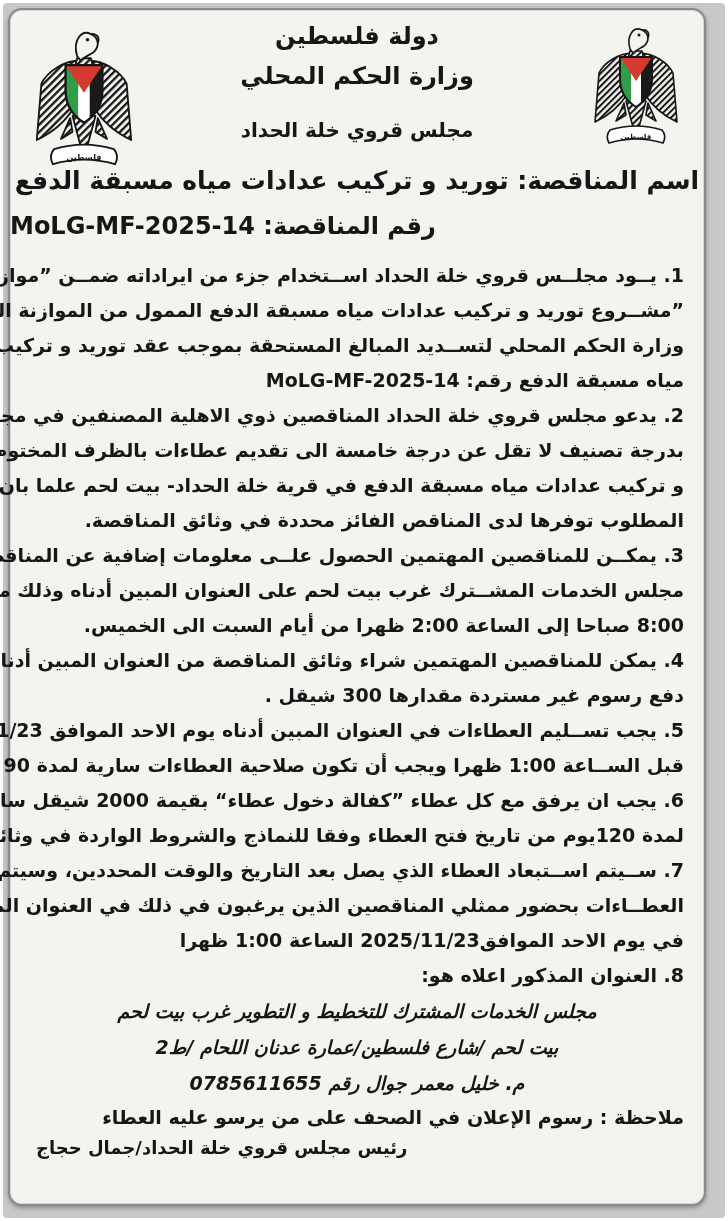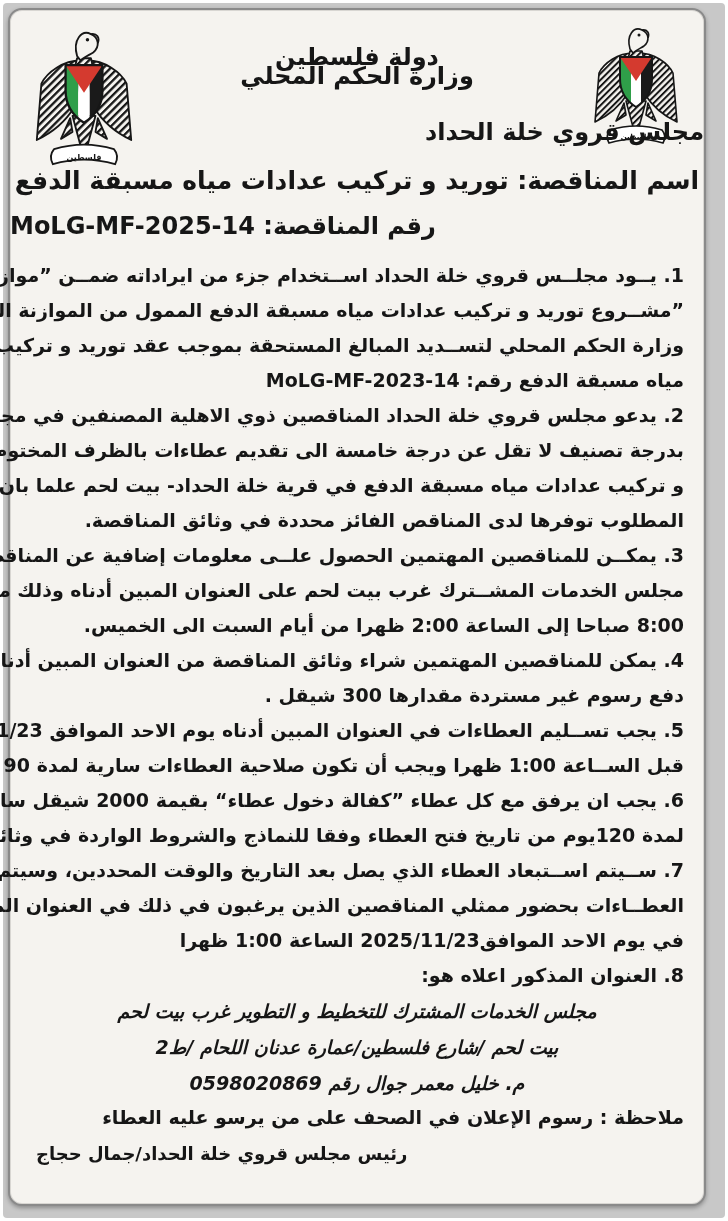--- a/index.html
+++ b/index.html
@@ -22,35 +22,35 @@
     box-sizing:border-box;
     background:#f5f3ef;
     border:2px solid #8a8a8a;
     border-radius:14px;
     box-shadow:0 2px 4px rgba(0,0,0,.3), inset 0 0 0 1px #d8d6d2;
     direction:rtl;
     color:#161616;
     font-weight:bold;
   }
   .hline{position:absolute;left:0;right:0;text-align:center;letter-spacing:0;}
-  .h1{top:12px;font-size:24px;margin-top:21px;}
+  .h1{top:12px;font-size:24px;}
   .h2{top:52px;font-size:24px;}
-  .h3{top:108px;font-size:24px;text-align:right;}
+  .h3{top:108px;font-size:20px;}
   .tname{position:absolute;top:156px;left:0;right:0;text-align:center;font-size:25px;}
   .tnum{position:absolute;top:202px;left:0;right:0;text-align:left;font-size:24px;}
   .content{position:absolute;top:248px;left:20px;right:20px;}
   .bl{
     font-size:19px;line-height:35px;
     text-align:justify;text-align-last:justify;
     white-space:nowrap;
   }
   .bl.last{text-align-last:right;}
   .al{font-size:19px;line-height:36px;text-align:center;text-align-last:center;font-style:italic;}
   .note{font-size:19px;line-height:32px;text-align:right;text-align-last:right;}
-  .sig{font-size:18px;line-height:26px;margin-top:8px;text-align:left;text-align-last:left;padding-left:6px;}
+  .sig{font-size:18px;line-height:26px;margin-top:2px;text-align:left;text-align-last:left;padding-left:6px;}
   .emblem{position:absolute;}
   .emblem-left{left:14px;top:16px;width:120px;height:152px;}
   .emblem-right{right:18px;top:12px;width:100px;height:134px;}
 </style>
 </head>
 <body>
 
 <svg width="0" height="0" style="position:absolute" aria-hidden="true">
   <defs>
     <pattern id="hatch" patternUnits="userSpaceOnUse" width="4.5" height="4.5" patternTransform="rotate(45)">
@@ -100,21 +100,21 @@
     <div class="hline h3">مجلس قروي خلة الحداد</div>
 
     <div class="tname">اسم المناقصة: توريد و تركيب عدادات مياه مسبقة الدفع</div>
     <div class="tnum">رقم المناقصة: MoLG-MF-2025-14</div>
 
     <div class="content">
       <div id="body-lines">
           <div class="bl">1. يــود مجلــس قروي خلة الحداد  اســتخدام جزء من ايراداته ضمــن ”موازنته“  أو</div>
           <div class="bl">”مشــروع توريد و تركيب عدادات مياه مسبقة الدفع الممول من الموازنة التطويرية /</div>
           <div class="bl">وزارة الحكم المحلي لتســديد المبالغ المستحقة بموجب عقد توريد و تركيب عدادات</div>
-          <div class="bl last">مياه مسبقة الدفع رقم: MoLG-MF-2023-14</div>
+          <div class="bl last">مياه مسبقة الدفع رقم: MoLG-MF-2025-14</div>
           <div class="bl">2. يدعو مجلس قروي خلة الحداد  المناقصين ذوي الاهلية المصنفين في مجال المياه</div>
           <div class="bl">بدرجة تصنيف لا تقل عن درجة خامسة  الى تقديم عطاءات بالظرف المختوم لـ توريد</div>
           <div class="bl">و تركيب عدادات مياه مسبقة الدفع في قرية خلة الحداد- بيت لحم علما بان المؤهلات</div>
           <div class="bl last">المطلوب توفرها لدى المناقص الفائز محددة في  وثائق المناقصة.</div>
           <div class="bl">3. يمكــن للمناقصين المهتمين  الحصول علــى معلومات إضافية عن المناقصة من</div>
           <div class="bl">مجلس الخدمات المشــترك غرب بيت لحم  على العنوان المبين أدناه وذلك من الساعة</div>
           <div class="bl last">8:00 صباحا إلى الساعة 2:00 ظهرا  من أيام السبت  الى الخميس.</div>
           <div class="bl">4. يمكن للمناقصين المهتمين شراء وثائق المناقصة من العنوان المبين أدناه، وبعد</div>
           <div class="bl last">دفع رسوم غير مستردة مقدارها 300 شيقل .</div>
           <div class="bl">5. يجب تســليم العطاءات في العنوان المبين أدناه يوم الاحد الموافق 2025/11/23</div>
@@ -122,20 +122,20 @@
           <div class="bl">6. يجب ان يرفق مع كل عطاء ”كفالة دخول عطاء“ بقيمة 2000 شيقل  سارية المفعول</div>
           <div class="bl last">لمدة 120يوم من تاريخ فتح العطاء وفقا للنماذج والشروط الواردة في وثائق المناقصة.</div>
           <div class="bl">7.  ســيتم اســتبعاد العطاء الذي يصل بعد التاريخ والوقت المحددين، وسيتم فتح</div>
           <div class="bl">العطــاءات بحضور ممثلي المناقصين الذين يرغبون في ذلك في العنوان المبين أدناه</div>
           <div class="bl last">في يوم الاحد الموافق2025/11/23 الساعة 1:00 ظهرا</div>
           <div class="bl last">8. العنوان المذكور اعلاه هو:</div>
         </div>
       <div id="address-lines">
           <div class="al">مجلس الخدمات المشترك للتخطيط و التطوير غرب بيت لحم</div>
           <div class="al">بيت لحم /شارع فلسطين/عمارة عدنان اللحام  /ط2</div>
-          <div class="al">م. خليل معمر  جوال رقم 0598020869</div>
+          <div class="al">م. خليل معمر  جوال رقم 0785611655</div>
         </div>
       <div class="note">ملاحظة : رسوم الإعلان في الصحف على من يرسو عليه العطاء</div>
       <div class="sig">رئيس مجلس قروي خلة الحداد/جمال حجاج</div>
     </div>
 
   </div>
 </div>
 
 </body></html>

